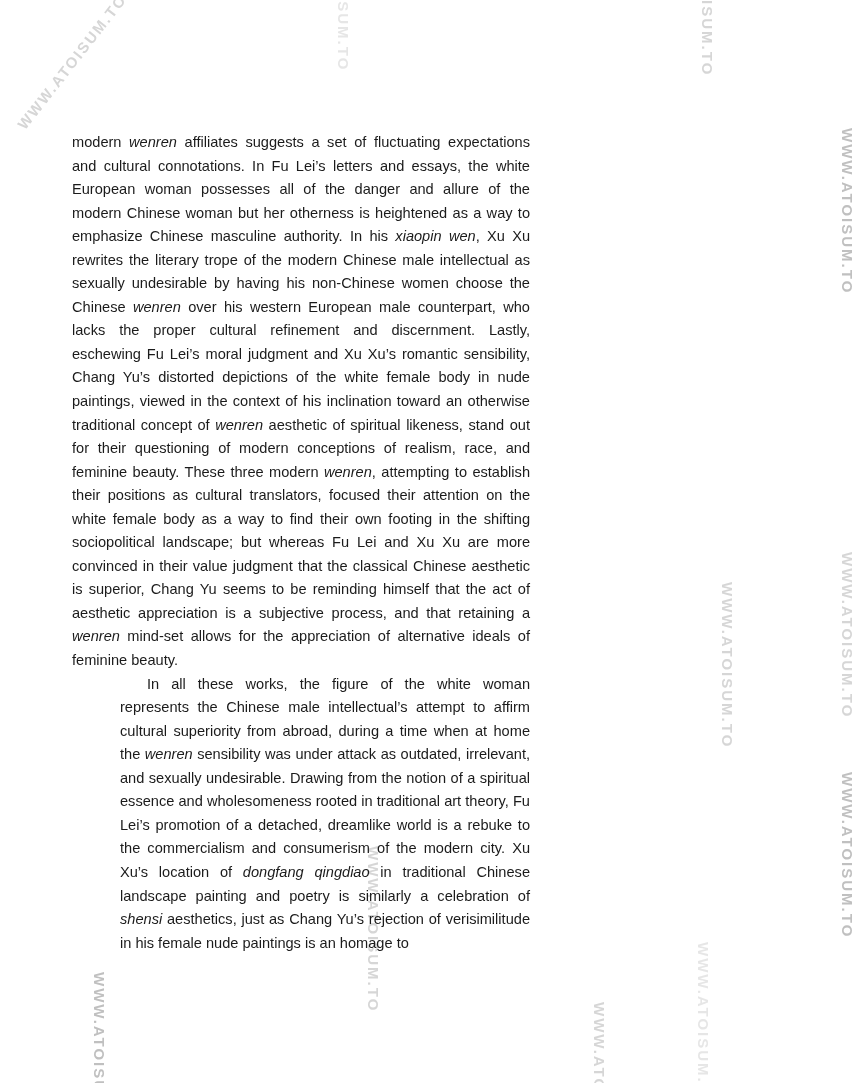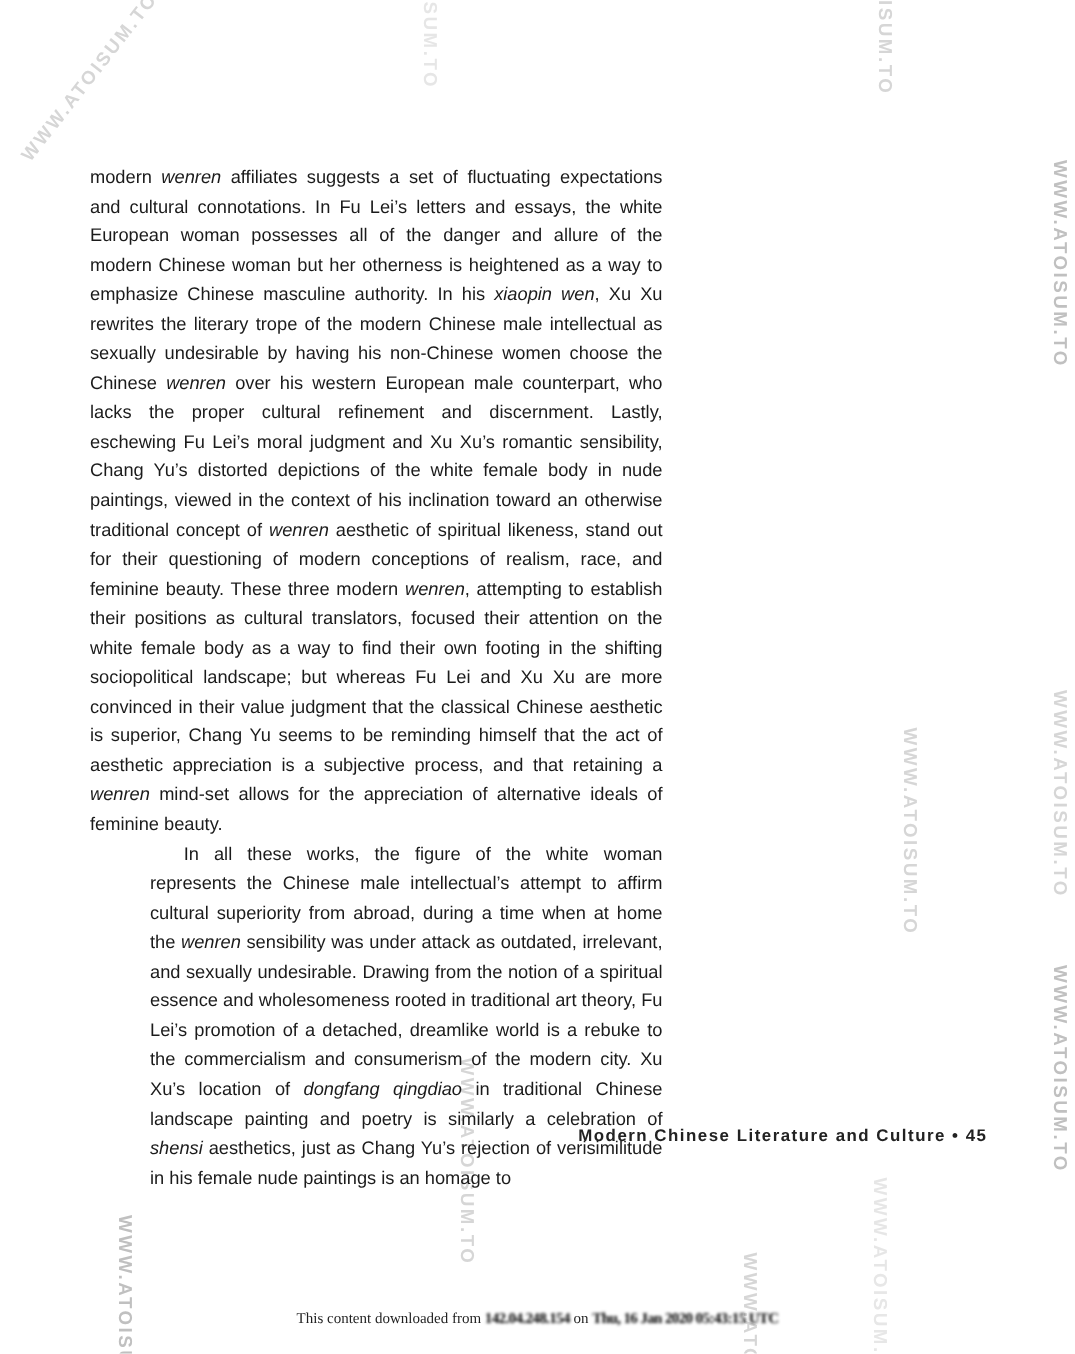--- a/index.html
+++ b/index.html
@@ -102,21 +102,17 @@
   <span class="wm" style="left:382px; top:846px;">WWW.ATOISUM.TO</span>
   <span class="wm light" style="left:712px; top:942px;">WWW.ATOISUM.TO</span>
   <span class="wm dark" style="left:108px; top:972px;">WWW.ATOISUM.TO</span>
   <span class="wm" style="left:608px; top:1002px;">WWW.ATOISUM.TO</span>
 
   <div class="body-text">
     <p><span>modern </span><em>wenren</em><span> affiliates suggests a set of fluctuating expectations and cultural connotations. In Fu Lei’s letters and essays, the white European woman possesses all of the danger and allure of the modern Chinese woman but her otherness is heightened as a way to emphasize Chinese masculine authority. In his </span><em>xiaopin wen</em><span>, Xu Xu rewrites the literary trope of the modern Chinese male intellectual as sexually undesirable by having his non-Chinese women choose the Chinese </span><em>wenren</em><span> over his western European male counterpart, who lacks the proper cultural refinement and discernment. Lastly, eschewing Fu Lei’s moral judgment and Xu Xu’s romantic sensibility, Chang Yu’s distorted depictions of the white female body in nude paintings, viewed in the context of his inclination toward an otherwise traditional concept of </span><em>wenren</em><span> aesthetic of spiritual likeness, stand out for their questioning of modern conceptions of realism, race, and feminine beauty. These three modern </span><em>wenren</em><span>, attempting to establish their positions as cultural translators, focused their attention on the white female body as a way to find their own footing in the shifting sociopolitical landscape; but whereas Fu Lei and Xu Xu are more convinced in their value judgment that the classical Chinese aesthetic is superior, Chang Yu seems to be reminding himself that the act of aesthetic appreciation is a subjective process, and that retaining a </span><em>wenren</em><span> mind-set allows for the appreciation of alternative ideals of feminine beauty.</span></p>
     <p class="indent"><span>In all these works, the figure of the white woman represents the Chinese male intellectual’s attempt to affirm cultural superiority from abroad, during a time when at home the </span><em>wenren</em><span> sensibility was under attack as outdated, irrelevant, and sexually undesirable. Drawing from the notion of a spiritual essence and wholesomeness rooted in traditional art theory, Fu Lei’s promotion of a detached, dreamlike world is a rebuke to the commercialism and consumerism of the modern city. Xu Xu’s location of </span><em>dongfang qingdiao</em><span> in traditional Chinese landscape painting and poetry is similarly a celebration of </span><em>shensi</em><span> aesthetics, just as Chang Yu’s rejection of verisimilitude in his female nude paintings is an homage to</span></p>
   </div>
 
-  <div class="running-footer">Modern Chinese Literature and Culture • 45</div>
 
   <div class="jstor-footer">
-    <div>
-      <span>This content downloaded from </span><span class="redacted">142.04.248.154</span><span> on </span><span class="redacted">Thu, 16 Jan 2020 05:43:15 UTC</span>
-    </div>
   </div>
 
 </div>
 
 </body></html>

